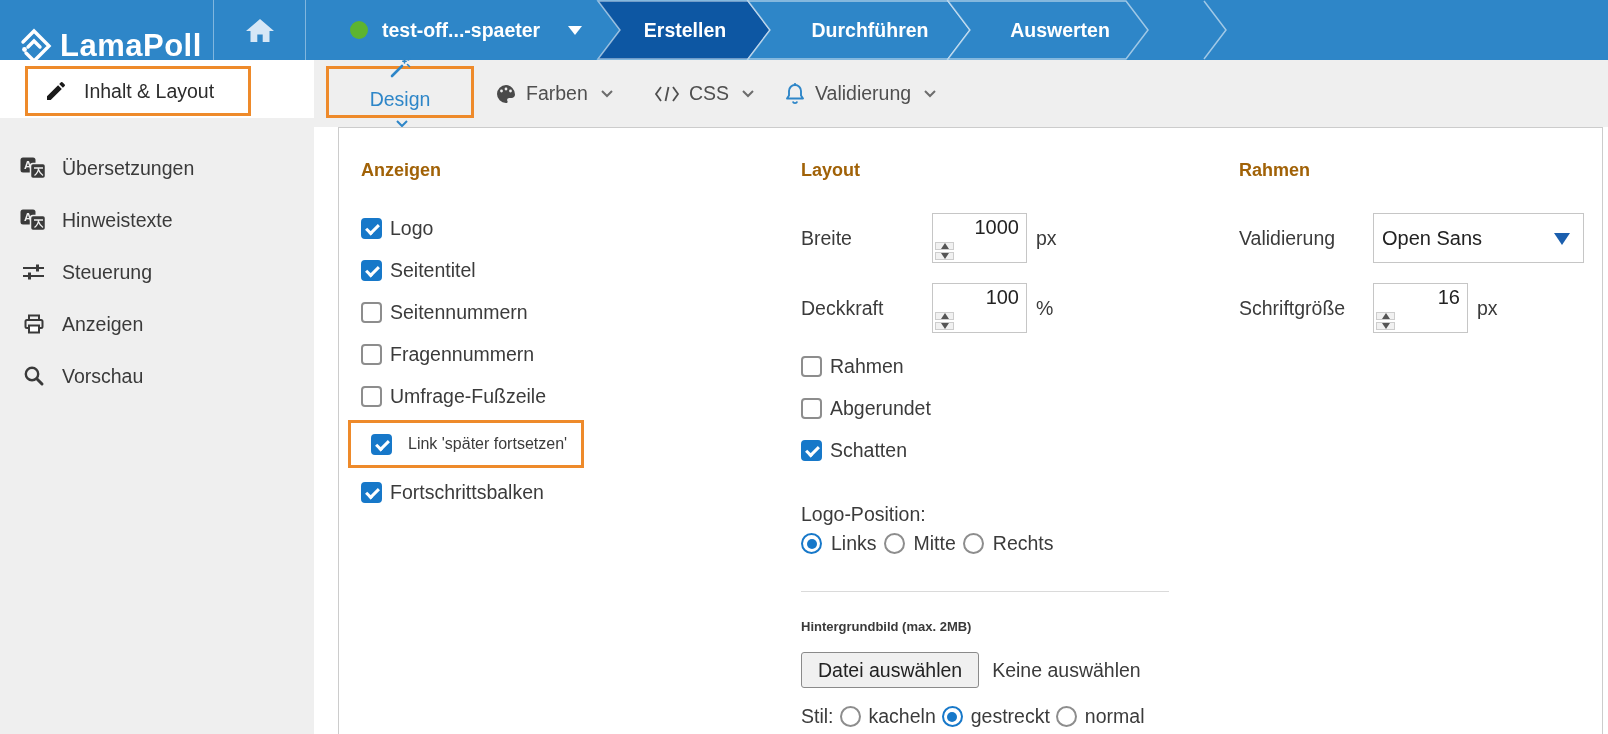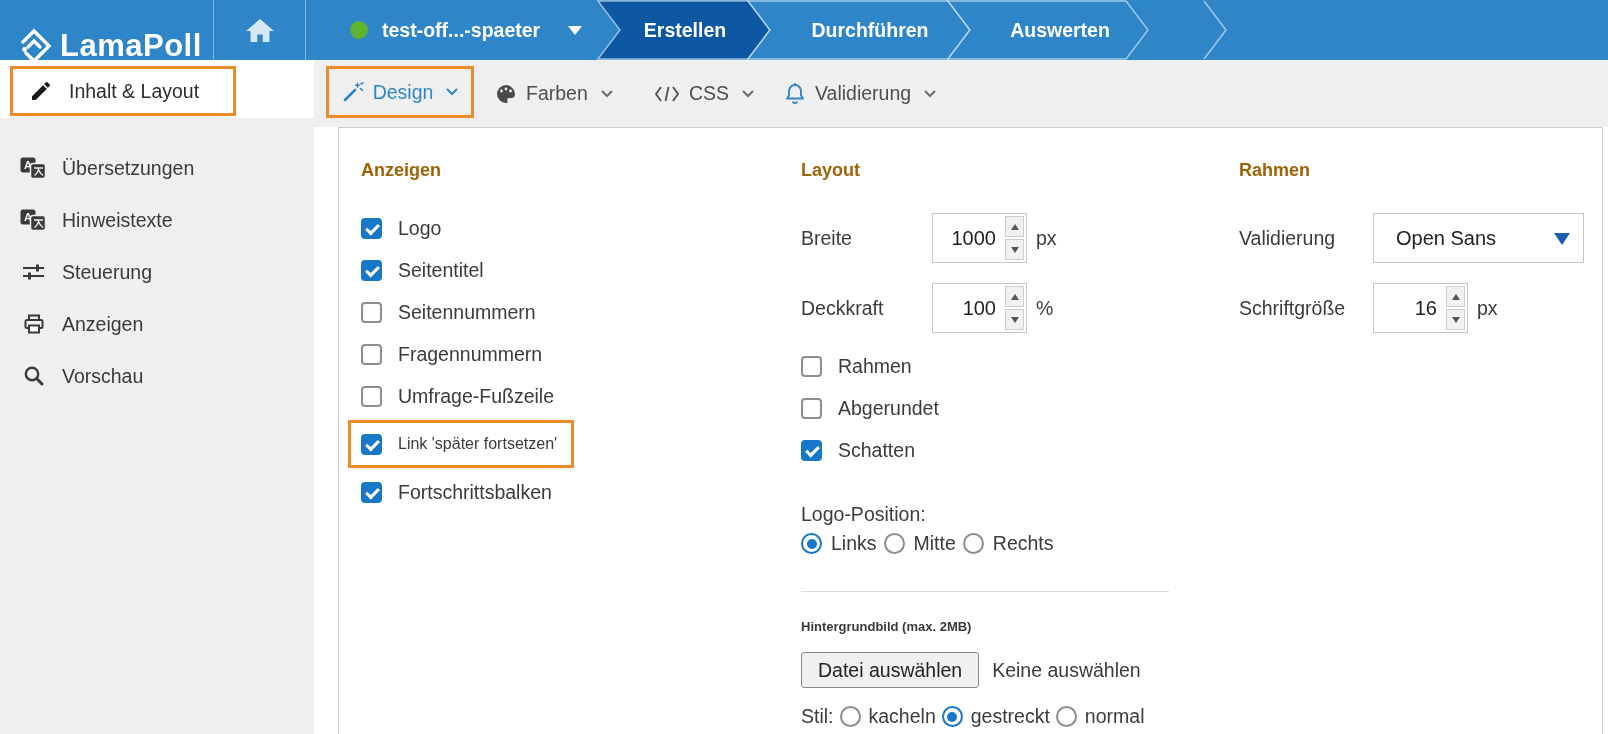--- a/index.html
+++ b/index.html
@@ -20,60 +20,60 @@
   .crumb-label{position:absolute;top:0;height:60px;display:flex;align-items:center;justify-content:center;
                color:#fff;font-size:19.5px;font-weight:600;}
   .cl-1{left:600px;width:170px;}
   .cl-2{left:772px;width:196px;}
   .cl-3{left:972px;width:176px;}
 
   
   .sidebar{position:absolute;left:0;top:60px;width:314px;height:674px;background:#efefef;}
   .side-active{height:58px;background:#fff;position:relative;}
   .ann{border:3px solid #ee8a2a;}
-  .side-active-box{position:absolute;left:10px;top:6px;width:204px;height:44px;display:flex;align-items:center;gap:16px;padding-left:16px;background:#fff;}
+  .side-active-box{position:absolute;left:25px;top:6px;width:204px;height:44px;display:flex;align-items:center;gap:16px;padding-left:16px;background:#fff;}
   .side-active-label{font-size:19.5px;color:#2c2c2c;}
   .side-items{padding-top:24px;}
   .side-item{height:52px;display:flex;align-items:center;gap:15px;padding-left:20px;cursor:pointer;}
   .side-item .icn{width:27px;display:flex;justify-content:center;flex:none;}
   .side-label{font-size:19.5px;color:#3a3a3a;}
 
   
   .toolbar{position:absolute;left:314px;top:60px;width:1294px;height:67px;background:#efefef;}
   .tb-item{position:absolute;top:0;height:67px;display:flex;align-items:center;gap:9px;font-size:19.5px;color:#4f4f4f;cursor:pointer;}
   .tb-design-box{position:absolute;left:12px;top:6px;width:142px;height:46px;display:flex;align-items:center;justify-content:center;gap:9px;
-                 font-size:19.5px;color:#2e86c8;cursor:pointer;}
+                 font-size:19.5px;color:#2e86c8;cursor:pointer;flex-direction:column;}
   .tb-farben{left:181px;}
   .tb-css{left:340px;}
   .tb-valid{left:470px;}
   .chev{margin-left:4px;}
 
   
   .panel{position:absolute;left:338px;top:127px;width:1265px;height:607px;background:#fff;
          border:1px solid #cccccc;border-bottom:none;box-sizing:border-box;}
   .col{position:absolute;top:32px;}
   .col1{left:22px;width:430px;}
   .col2{left:462px;width:370px;}
   .col3{left:900px;width:350px;}
   h3.sec{margin:0 0 26px 0;font-size:18px;font-weight:700;color:#a16207;}
   .col2 h3.sec,.col3 h3.sec{margin-bottom:32px;}
-  .row{display:flex;align-items:center;gap:16px;height:42px;font-size:19.5px;color:#3b3b3b;}
-  .hlwrap{display:inline-flex;align-items:center;gap:16px;padding:0 14px 0 10px;margin:3px 0 3px -13px;height:42px;}
+  .row{display:flex;align-items:center;gap:8px;height:42px;font-size:19.5px;color:#3b3b3b;}
+  .hlwrap{display:inline-flex;align-items:center;gap:16px;padding:0 14px 0 20px;margin:3px 0 3px -13px;height:42px;}
   .cb{width:21px;height:21px;border:2px solid #8d8d8d;border-radius:4px;box-sizing:border-box;background:#fff;flex:none;position:relative;cursor:pointer;}
   .cb.checked{background:#1778c9;border-color:#1778c9;}
   .cb.checked::after{content:"";position:absolute;left:3px;top:4px;width:10px;height:5px;
                      border-left:3px solid #fff;border-bottom:3px solid #fff;transform:rotate(-45deg);}
   .radio{width:21px;height:21px;border:2px solid #8d8d8d;border-radius:50%;box-sizing:border-box;background:#fff;flex:none;position:relative;cursor:pointer;}
   .radio.selected{border-color:#1778c9;}
   .radio.selected::after{content:"";position:absolute;left:3.5px;top:3.5px;width:10px;height:10px;border-radius:50%;background:#1778c9;}
 
   .fieldrow{display:flex;align-items:center;margin-bottom:20px;font-size:19.5px;}
   .fieldrow .flabel{width:131px;flex:none;}
   .col3 .fieldrow .flabel{width:134px;}
-  .numbox{display:flex;width:95px;height:50px;border:1px solid #c6c6c6;background:#fff;box-sizing:border-box;}
+  .numbox{display:flex;width:95px;height:50px;border:1px solid #c6c6c6;background:#fff;box-sizing:border-box;flex-direction:column;}
   .numval{flex:1;display:flex;align-items:center;justify-content:flex-end;padding-right:7px;font-size:20px;color:#222;}
   .spin{width:23px;display:flex;flex-direction:column;padding:2px;gap:2px;box-sizing:border-box;}
   .spinbtn{flex:1;background:#f1f1f1;border:1px solid #cdcdcd;display:flex;align-items:center;justify-content:center;cursor:pointer;}
   .spinbtn.up::after{content:"";width:0;height:0;border-left:4px solid transparent;border-right:4px solid transparent;border-bottom:6px solid #555;}
   .spinbtn.down::after{content:"";width:0;height:0;border-left:4px solid transparent;border-right:4px solid transparent;border-top:6px solid #555;}
   .unit{margin-left:9px;font-size:19.5px;color:#3b3b3b;}
   .deckkraft-row{margin-bottom:12px;}
 
   .lp-label{margin-top:32px;font-size:19.5px;}
   .radio-line{display:flex;align-items:center;margin-top:6px;font-size:19.5px;}
@@ -82,21 +82,21 @@
   .divider{border-top:1px solid #dadada;width:368px;margin:36px 0 27px 0;}
   h4.sec2{margin:6px 0 18px 0;font-size:13px;font-weight:700;color:#3a3a3a;}
   .filerow{display:flex;align-items:center;font-size:19.5px;}
   .filebtn{height:36px;padding:0 16px;background:#f0f0f0;border:1px solid #8a8a8a;border-radius:3px;
            font-size:19.5px;color:#222;display:inline-flex;align-items:center;cursor:pointer;
            font-family:"Liberation Sans","DejaVu Sans",sans-serif;}
   .filestatus{margin-left:13px;}
   .stilrow{display:flex;align-items:center;margin-top:17px;font-size:19.5px;}
   .stilrow .radio{margin:0 8px 0 6px;}
   .selectbox{width:211px;height:50px;border:1px solid #c6c6c6;background:#fff;display:flex;align-items:center;
-             padding:0 22px;font-size:20px;color:#222;position:relative;box-sizing:border-box;cursor:pointer;}
+             padding:0 8px;font-size:20px;color:#222;position:relative;box-sizing:border-box;cursor:pointer;}
   .sel-caret{position:absolute;right:13px;top:19px;width:0;height:0;
              border-left:8px solid transparent;border-right:8px solid transparent;border-top:12px solid #1b5fae;}
   svg{display:block;}
 </style>
 </head>
 <body>
 
 <div id="app">
 
   <div class="topbar">

